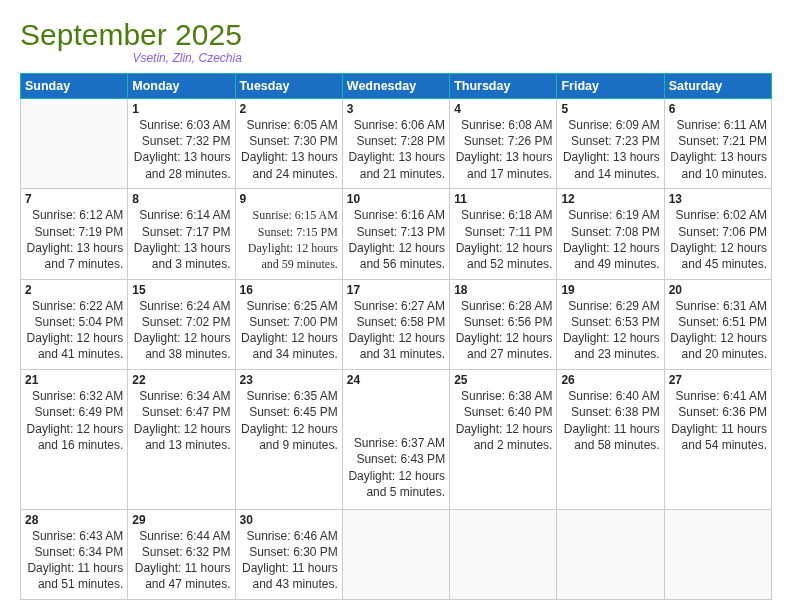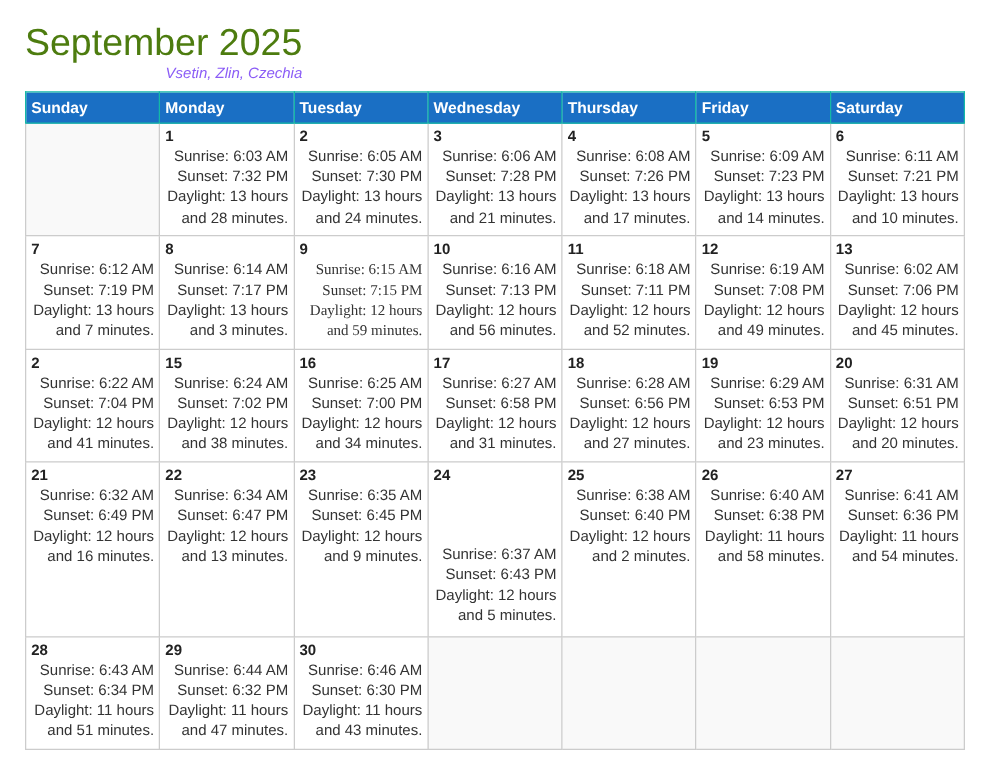--- a/index.html
+++ b/index.html
@@ -202,21 +202,21 @@
             <span class="day-number">13</span>
             <div class="day-info" style="white-space: pre-line;">Sunrise: 6:02 AM
 Sunset: 7:06 PM
 Daylight: 12 hours and 45 minutes.</div>
           </td>
         </tr>
         <tr>
           <td>
             <span class="day-number">2</span>
             <div class="day-info" style="white-space: pre-line;">Sunrise: 6:22 AM
-Sunset: 7:04 PM
+Sunset: 5:04 PM
 Daylight: 12 hours and 41 minutes.</div>
           </td>
           <td>
             <span class="day-number">15</span>
             <div class="day-info" style="white-space: pre-line;">Sunrise: 6:24 AM
 Sunset: 7:02 PM
 Daylight: 12 hours and 38 minutes.</div>
           </td>
           <td>
             <span class="day-number">16</span>

